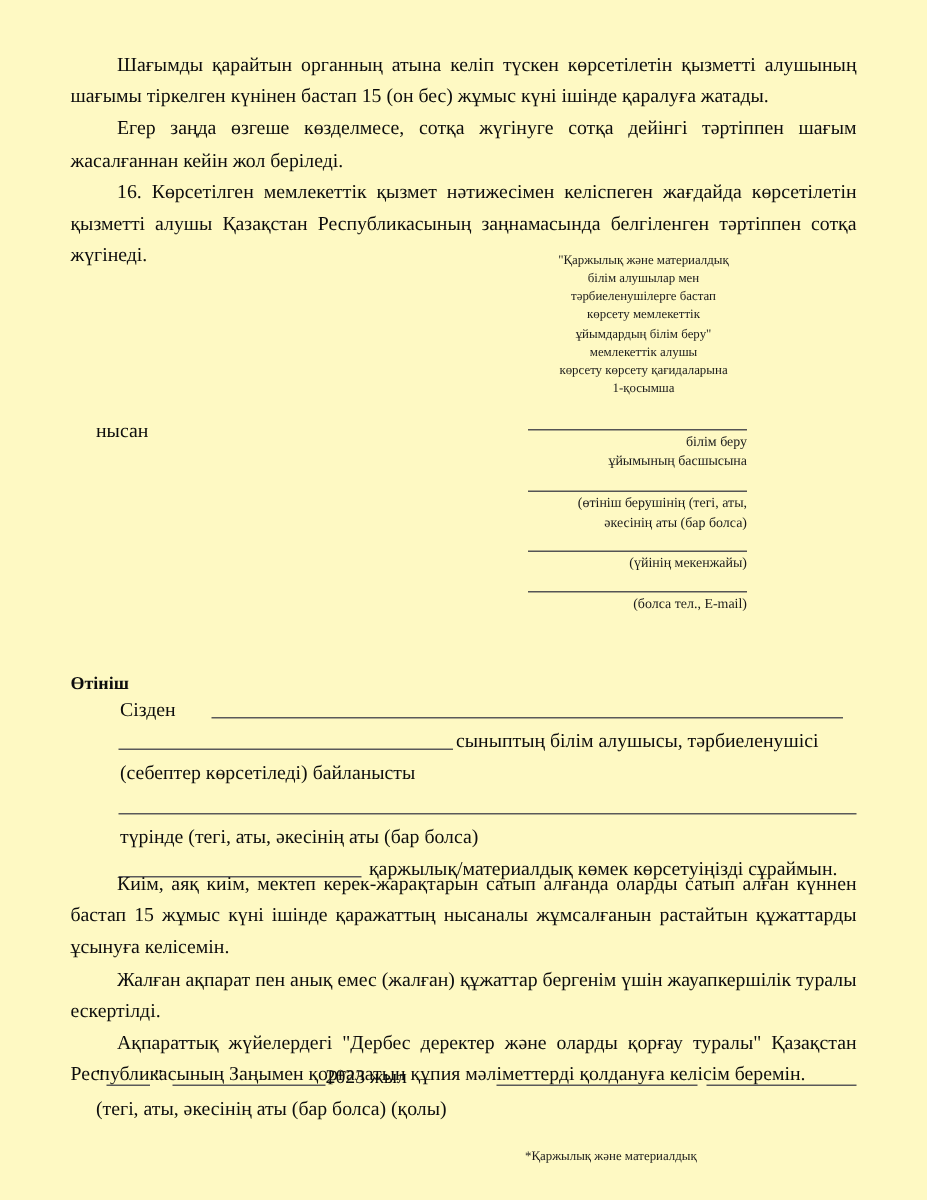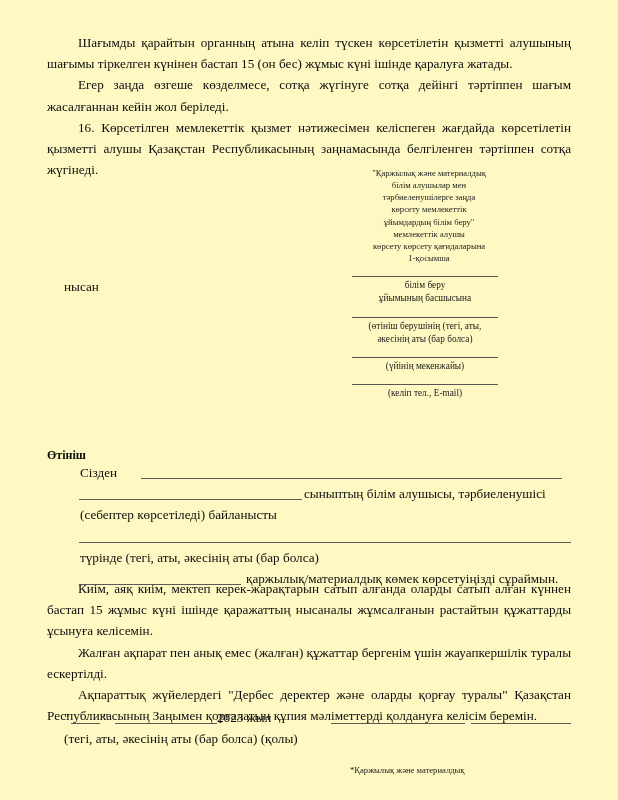--- a/index.html
+++ b/index.html
@@ -52,23 +52,23 @@
     left: 64px;
     top: 278px;
     font-size: 13.2px;
     line-height: 18px;
     color: #0d0d0d;
   }
 
   .recipient {
     position: absolute;
     left: 352px;
-    top: 276px;
+    top: 286px;
     width: 146px;
-    text-align: center;
+    text-align: right;
     font-size: 9.3px;
     line-height: 13.3px;
     color: #1a1a1a;
   }
   .recipient .rule {
     height: 0;
     border-top: 1px solid #555;
     margin: 0 0 2px 0;
   }
   .recipient .blk { margin-bottom: 11px; }
@@ -141,21 +141,21 @@
 
   <div class="body-text">
     <p>Шағымды қарайтын органның атына келіп түскен көрсетілетін қызметті алушының шағымы тіркелген күнінен бастап 15 (он бес) жұмыс күні ішінде қаралуға жатады.</p>
     <p>Егер заңда өзгеше көзделмесе, сотқа жүгінуге сотқа дейінгі тәртіппен шағым жасалғаннан кейін жол беріледі.</p>
     <p>16. Көрсетілген мемлекеттік қызмет нәтижесімен келіспеген жағдайда көрсетілетін қызметті алушы Қазақстан Республикасының заңнамасында белгіленген тәртіппен сотқа жүгінеді.</p>
   </div>
 
   <div class="hdr-block">
     <div>"Қаржылық және материалдық</div>
     <div>білім алушылар мен</div>
-    <div>тәрбиеленушілерге заңда</div>
+    <div>тәрбиеленушілерге бастап</div>
     <div>көрсету мемлекеттік</div>
     <div>ұйымдардың білім беру"</div>
     <div>мемлекеттік алушы</div>
     <div>көрсету көрсету қағидаларына</div>
     <div>1-қосымша</div>
   </div>
 
   <div class="nysan">нысан</div>
 
   <div class="recipient">
@@ -168,21 +168,21 @@
       <div class="rule"></div>
       <div class="ln">(өтініш берушінің (тегі, аты,</div>
       <div class="ln">әкесінің аты (бар болса)</div>
     </div>
     <div class="blk">
       <div class="rule"></div>
       <div class="ln">(үйінің мекенжайы)</div>
     </div>
     <div class="blk">
       <div class="rule"></div>
-      <div class="ln">(келіп тел., E-mail)</div>
+      <div class="ln">(болса тел., E-mail)</div>
     </div>
   </div>
 
   <div class="otinish">Өтініш</div>
 
   <div class="form">
 
     <div class="row">
       <span class="tx" style="left:17px; top:0;">Сізден</span>
       <span class="rule-h" style="left:78px; right:9px; top:16px;"></span>

